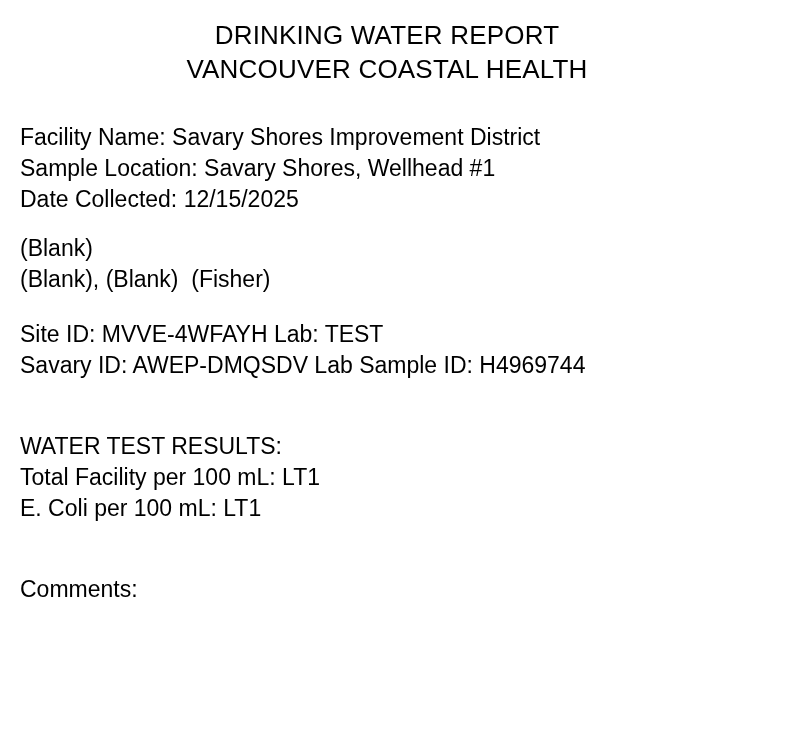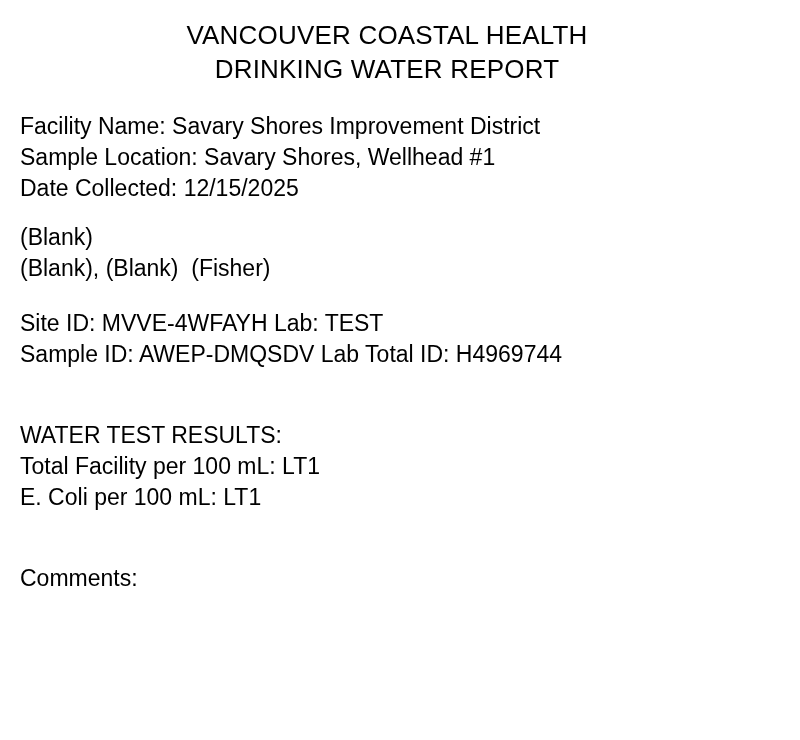--- a/index.html
+++ b/index.html
@@ -25,21 +25,21 @@
     text-align: center;
     padding-right: 26px;
   }
   .title-line {
     font-size: 26px;
     line-height: 34px;
     letter-spacing: 0.2px;
     white-space: nowrap;
   }
   .body-block {
-    margin-top: 25px;
+    margin-top: 36px;
   }
   .line {
     font-size: 23px;
     line-height: 31px;
     white-space: pre;
   }
   .spacer-sm {
     height: 18px;
   }
   .spacer-md {
@@ -48,39 +48,39 @@
   .spacer-lg {
     height: 50px;
   }
 </style>
 </head>
 <body>
 
 <div class="page">
 
   <div class="title-block">
+    <div class="title-line">DRINKING WATER REPORT</div>
     <div class="title-line">VANCOUVER COASTAL HEALTH</div>
-    <div class="title-line">DRINKING WATER REPORT</div>
   </div>
 
   <div class="body-block">
 
     <div class="line">Facility Name: Savary Shores Improvement District</div>
     <div class="line">Sample Location: Savary Shores, Wellhead #1</div>
     <div class="line">Date Collected: 12/15/2025</div>
 
     <div class="spacer-sm"></div>
 
     <div class="line">(Blank)</div>
     <div class="line">(Blank), (Blank)  (Fisher)</div>
 
     <div class="spacer-md"></div>
 
     <div class="line">Site ID: MVVE-4WFAYH Lab: TEST</div>
-    <div class="line">Sample ID: AWEP-DMQSDV Lab Total ID: H4969744</div>
+    <div class="line">Savary ID: AWEP-DMQSDV Lab Sample ID: H4969744</div>
 
     <div class="spacer-lg"></div>
 
     <div class="line">WATER TEST RESULTS:</div>
     <div class="line">Total Facility per 100 mL: LT1</div>
     <div class="line">E. Coli per 100 mL: LT1</div>
 
     <div class="spacer-lg"></div>
 
     <div class="line">Comments:</div>

